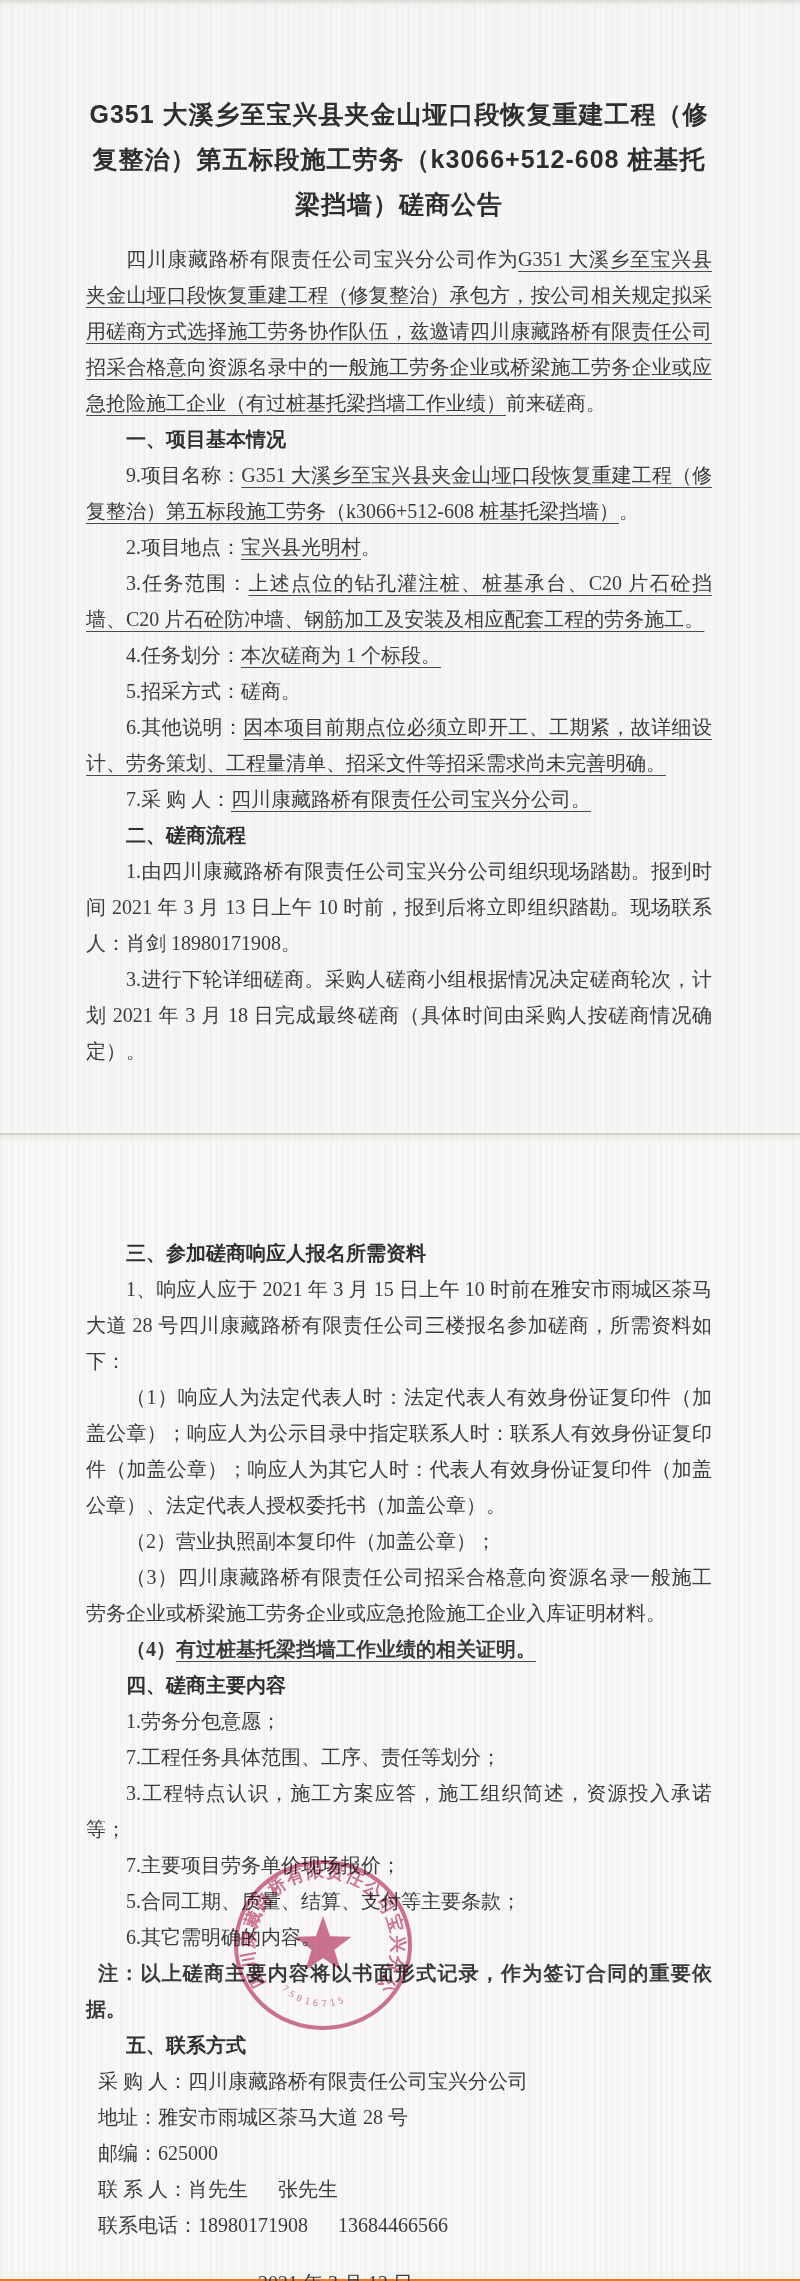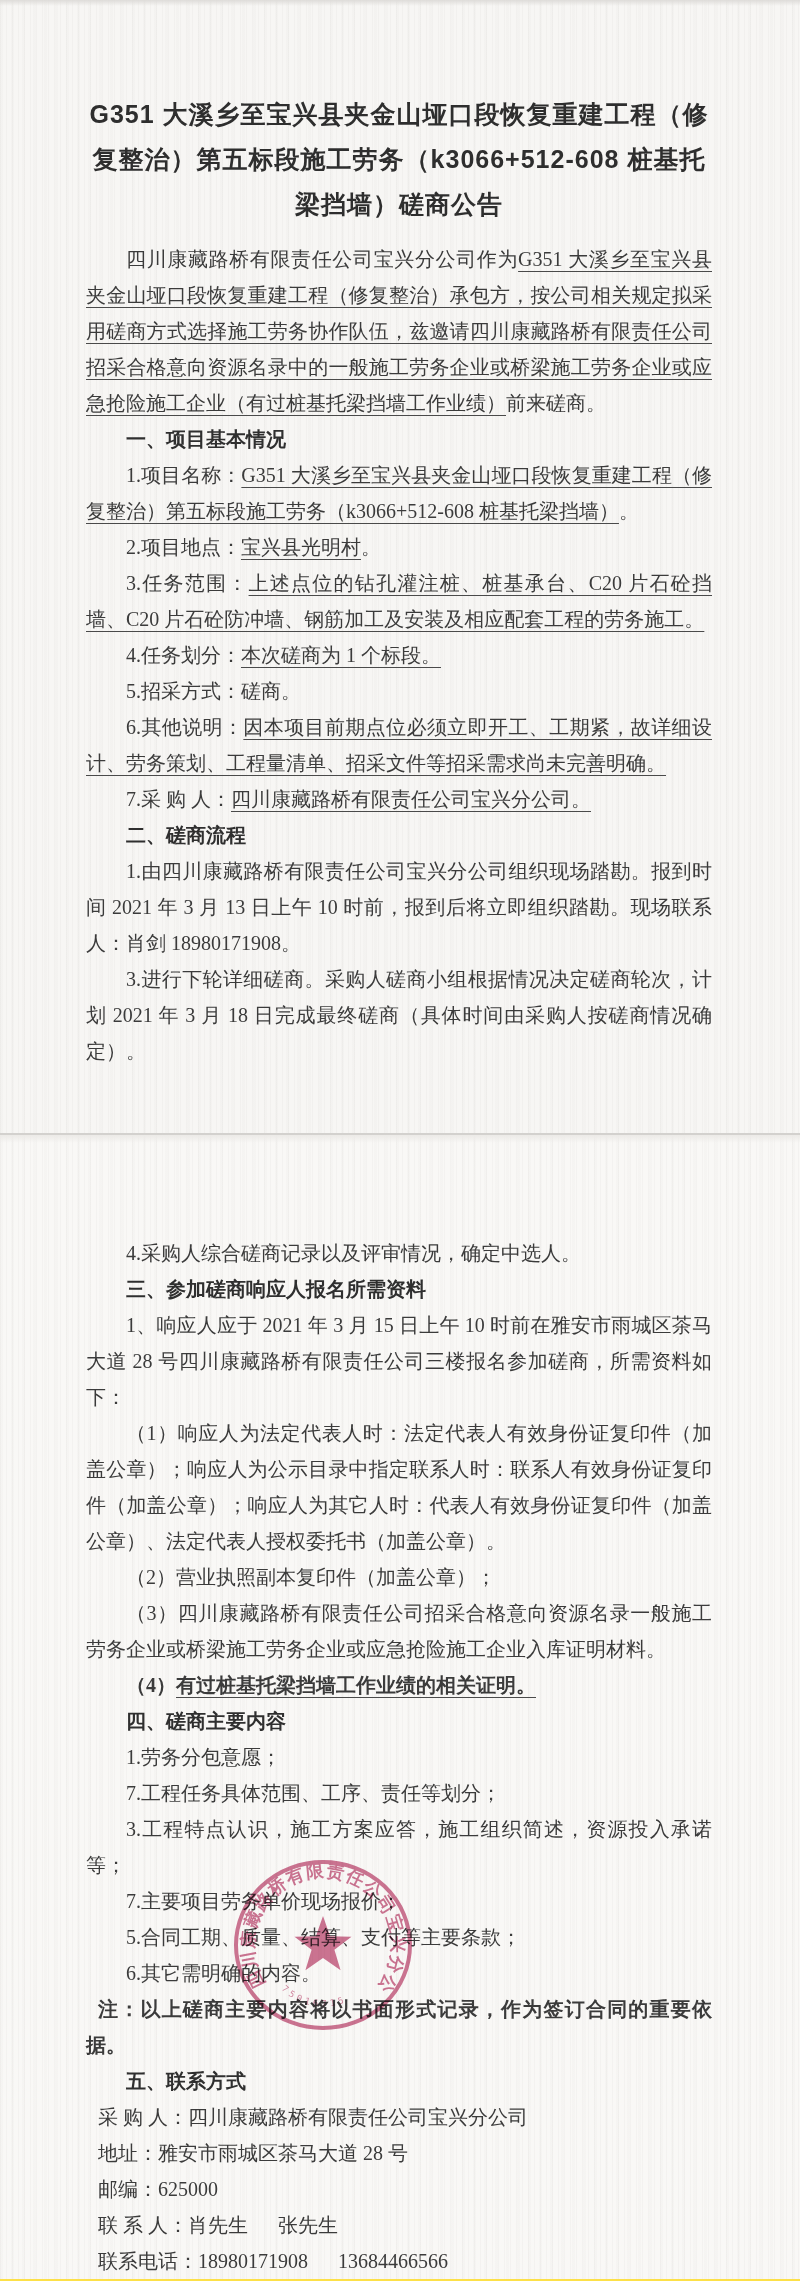--- a/index.html
+++ b/index.html
@@ -4,21 +4,21 @@
 <style>
   html,body{margin:0;padding:0;}
   body{background:#e8e6e3;}
   #doc{
     position:relative;
     width:800px;height:2281px;
     margin:0 auto;
     overflow:hidden;
     font-family:"Liberation Serif","DejaVu Serif",serif;
     color:#3b3b3b;
-    background:#fde047;
+    background:#f97316;
   }
   .page{
     position:relative;
     box-sizing:border-box;
     width:800px;
     background-color:#f7f6f4;
     background-image:
       repeating-linear-gradient(90deg, rgba(120,115,110,0.045) 0px, rgba(120,115,110,0.045) 1px, rgba(0,0,0,0) 1px, rgba(0,0,0,0) 6px),
       repeating-linear-gradient(90deg, rgba(150,145,140,0.035) 0px, rgba(150,145,140,0.035) 3px, rgba(0,0,0,0) 3px, rgba(0,0,0,0) 11px);
   }
@@ -95,38 +95,37 @@
       <div>G351 大溪乡至宝兴县夹金山垭口段恢复重建工程（修</div>
       <div>复整治）第五标段施工劳务（k3066+512-608 桩基托</div>
       <div>梁挡墙）磋商公告</div>
     </div>
 
     <div class="body-text">
       <p><span>四川康藏路桥有限责任公司宝兴分公司作为</span><span class="u">G351 大溪乡至宝兴县夹金山垭口段恢复重建工程（修复整治）承包方，按公司相关规定拟采用磋商方式选择施工劳务协作队伍，兹邀请四川康藏路桥有限责任公司招采合格意向资源名录中的一般施工劳务企业或桥梁施工劳务企业或应急抢险施工企业（有过桩基托梁挡墙工作业绩）</span><span>前来磋商。</span></p>
 
       <p class="heading">一、项目基本情况</p>
 
-      <p><span>1.项目名称：</span><span class="u">G351 大溪乡至宝兴县夹金山垭口段恢复重建工程（修复整治）第五标段施工劳务（k3066+512-608 桩基托梁挡墙）</span><span>。</span></p>
+      <p><span>9.项目名称：</span><span class="u">G351 大溪乡至宝兴县夹金山垭口段恢复重建工程（修复整治）第五标段施工劳务（k3066+512-608 桩基托梁挡墙）</span><span>。</span></p>
       <p><span>2.项目地点：</span><span class="u">宝兴县光明村</span><span>。</span></p>
       <p><span>3.任务范围：</span><span class="u">上述点位的钻孔灌注桩、桩基承台、C20 片石砼挡墙、C20 片石砼防冲墙、钢筋加工及安装及相应配套工程的劳务施工。</span><span></span></p>
       <p><span>4.任务划分：</span><span class="u">本次磋商为 1 个标段。</span><span></span></p>
       <p><span>5.招采方式：</span><span class="u"></span><span>磋商。</span></p>
       <p><span>6.其他说明：</span><span class="u">因本项目前期点位必须立即开工、工期紧，故详细设计、劳务策划、工程量清单、招采文件等招采需求尚未完善明确。</span><span></span></p>
       <p><span>7.采 购 人：</span><span class="u">四川康藏路桥有限责任公司宝兴分公司。</span><span></span></p>
 
       <p class="heading">二、磋商流程</p>
 
       <p>1.由四川康藏路桥有限责任公司宝兴分公司组织现场踏勘。报到时间 2021 年 3 月 13 日上午 10 时前，报到后将立即组织踏勘。现场联系人：肖剑 18980171908。</p>
       <p>3.进行下轮详细磋商。采购人磋商小组根据情况决定磋商轮次，计划 2021 年 3 月 18 日完成最终磋商（具体时间由采购人按磋商情况确定）。</p>
     </div>
   </div>
 
   <div class="page page2">
     <div>
-      <p>4.采购人综合磋商记录以及评审情况，确定中选人。</p>
 
       <p class="heading">三、参加磋商响应人报名所需资料</p>
       <p>1、响应人应于 2021 年 3 月 15 日上午 10 时前在雅安市雨城区茶马大道 28 号四川康藏路桥有限责任公司三楼报名参加磋商，所需资料如下：</p>
       <p>（1）响应人为法定代表人时：法定代表人有效身份证复印件（加盖公章）；响应人为公示目录中指定联系人时：联系人有效身份证复印件（加盖公章）；响应人为其它人时：代表人有效身份证复印件（加盖公章）、法定代表人授权委托书（加盖公章）。</p>
       <p>（2）营业执照副本复印件（加盖公章）；</p>
       <p>（3）四川康藏路桥有限责任公司招采合格意向资源名录一般施工劳务企业或桥梁施工劳务企业或应急抢险施工企业入库证明材料。</p>
       <p class="bold"><span>（4）</span><span class="u">有过桩基托梁挡墙工作业绩的相关证明。</span></p>
 
       <p class="heading">四、磋商主要内容</p>
       <p>1.劳务分包意愿；</p>

